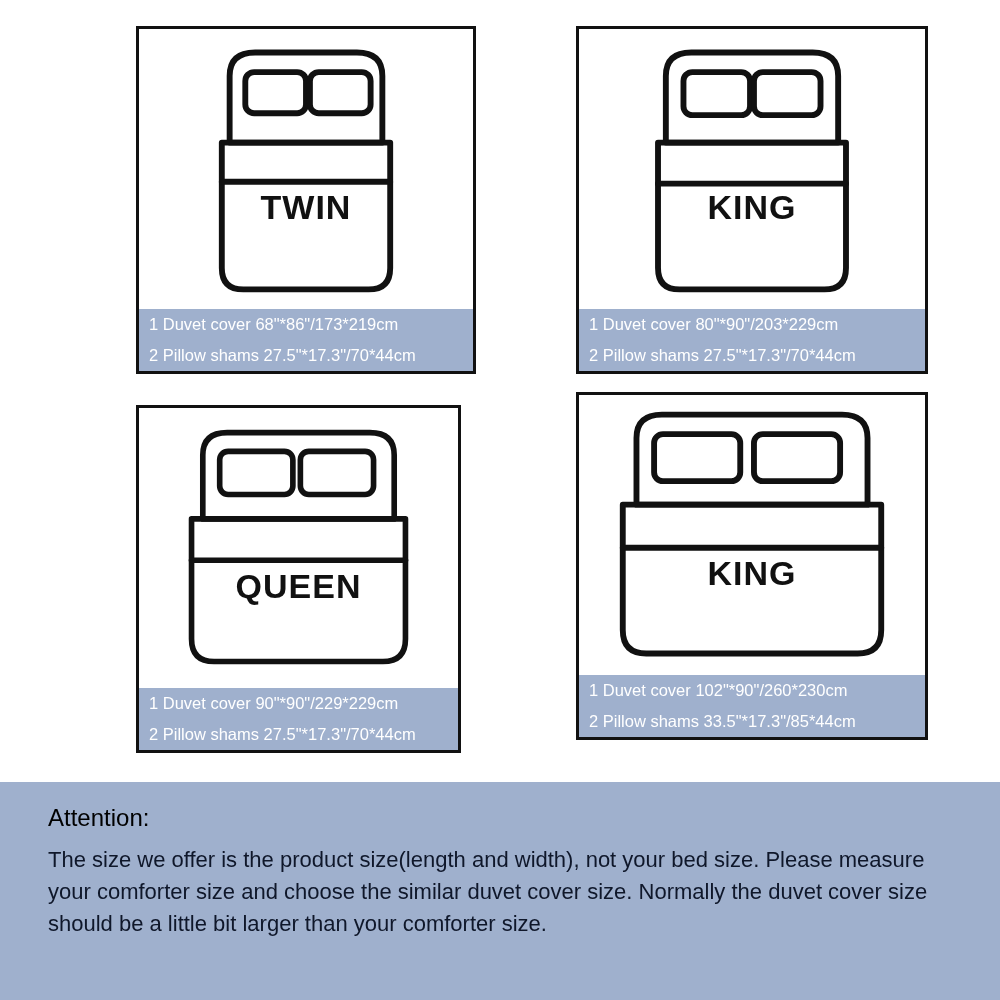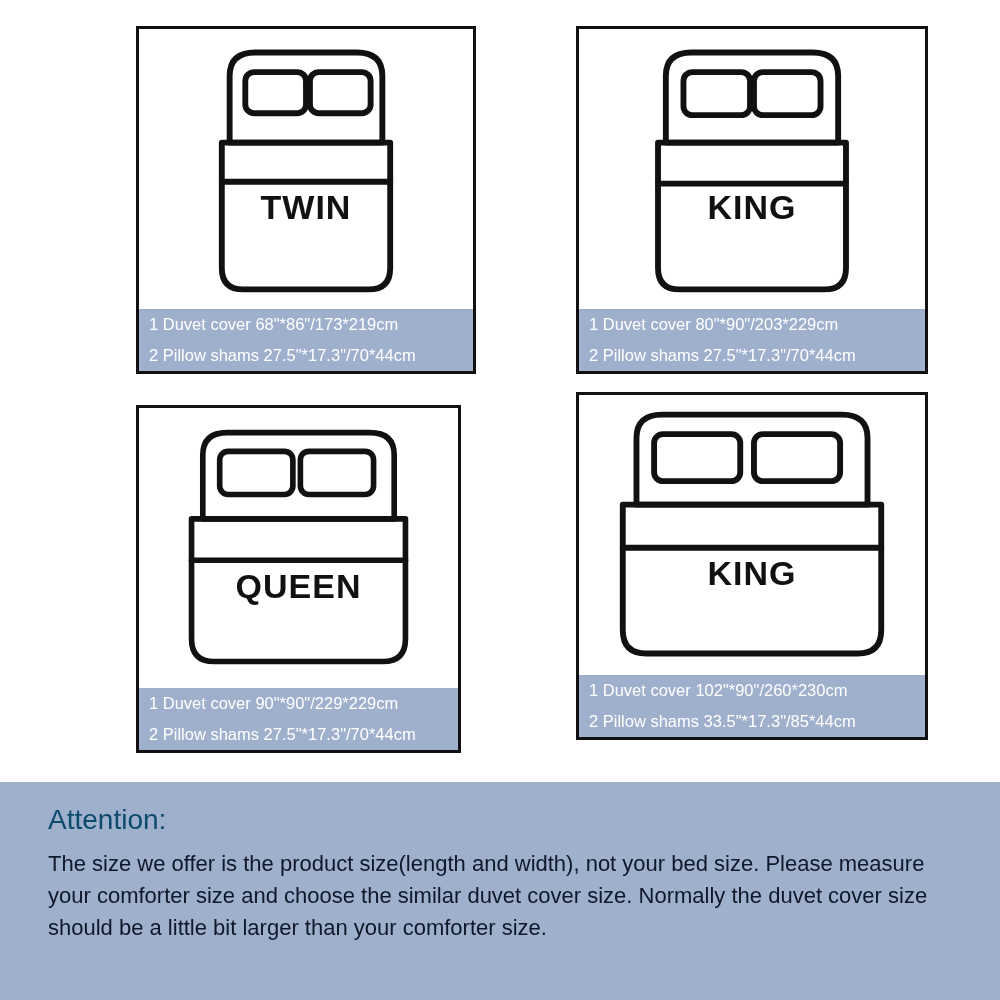--- a/index.html
+++ b/index.html
@@ -86,22 +86,22 @@
     position: absolute;
     left: 0;
     top: 782px;
     width: 1000px;
     height: 218px;
     background: #9fb0cd;
     box-sizing: border-box;
     padding: 22px 44px 0 48px;
   }
   #attention-panel .att-title {
-    font-size: 28px;
-    color: #0c4a6e;
+    font-size: 24px;
+    color: #000000;
     margin: 0 0 12px 0;
   }
   #attention-panel .att-body {
     font-size: 22px;
     line-height: 32px;
     color: #0f172a;
     margin: 0;
     max-width: 910px;
   }
 </style>

